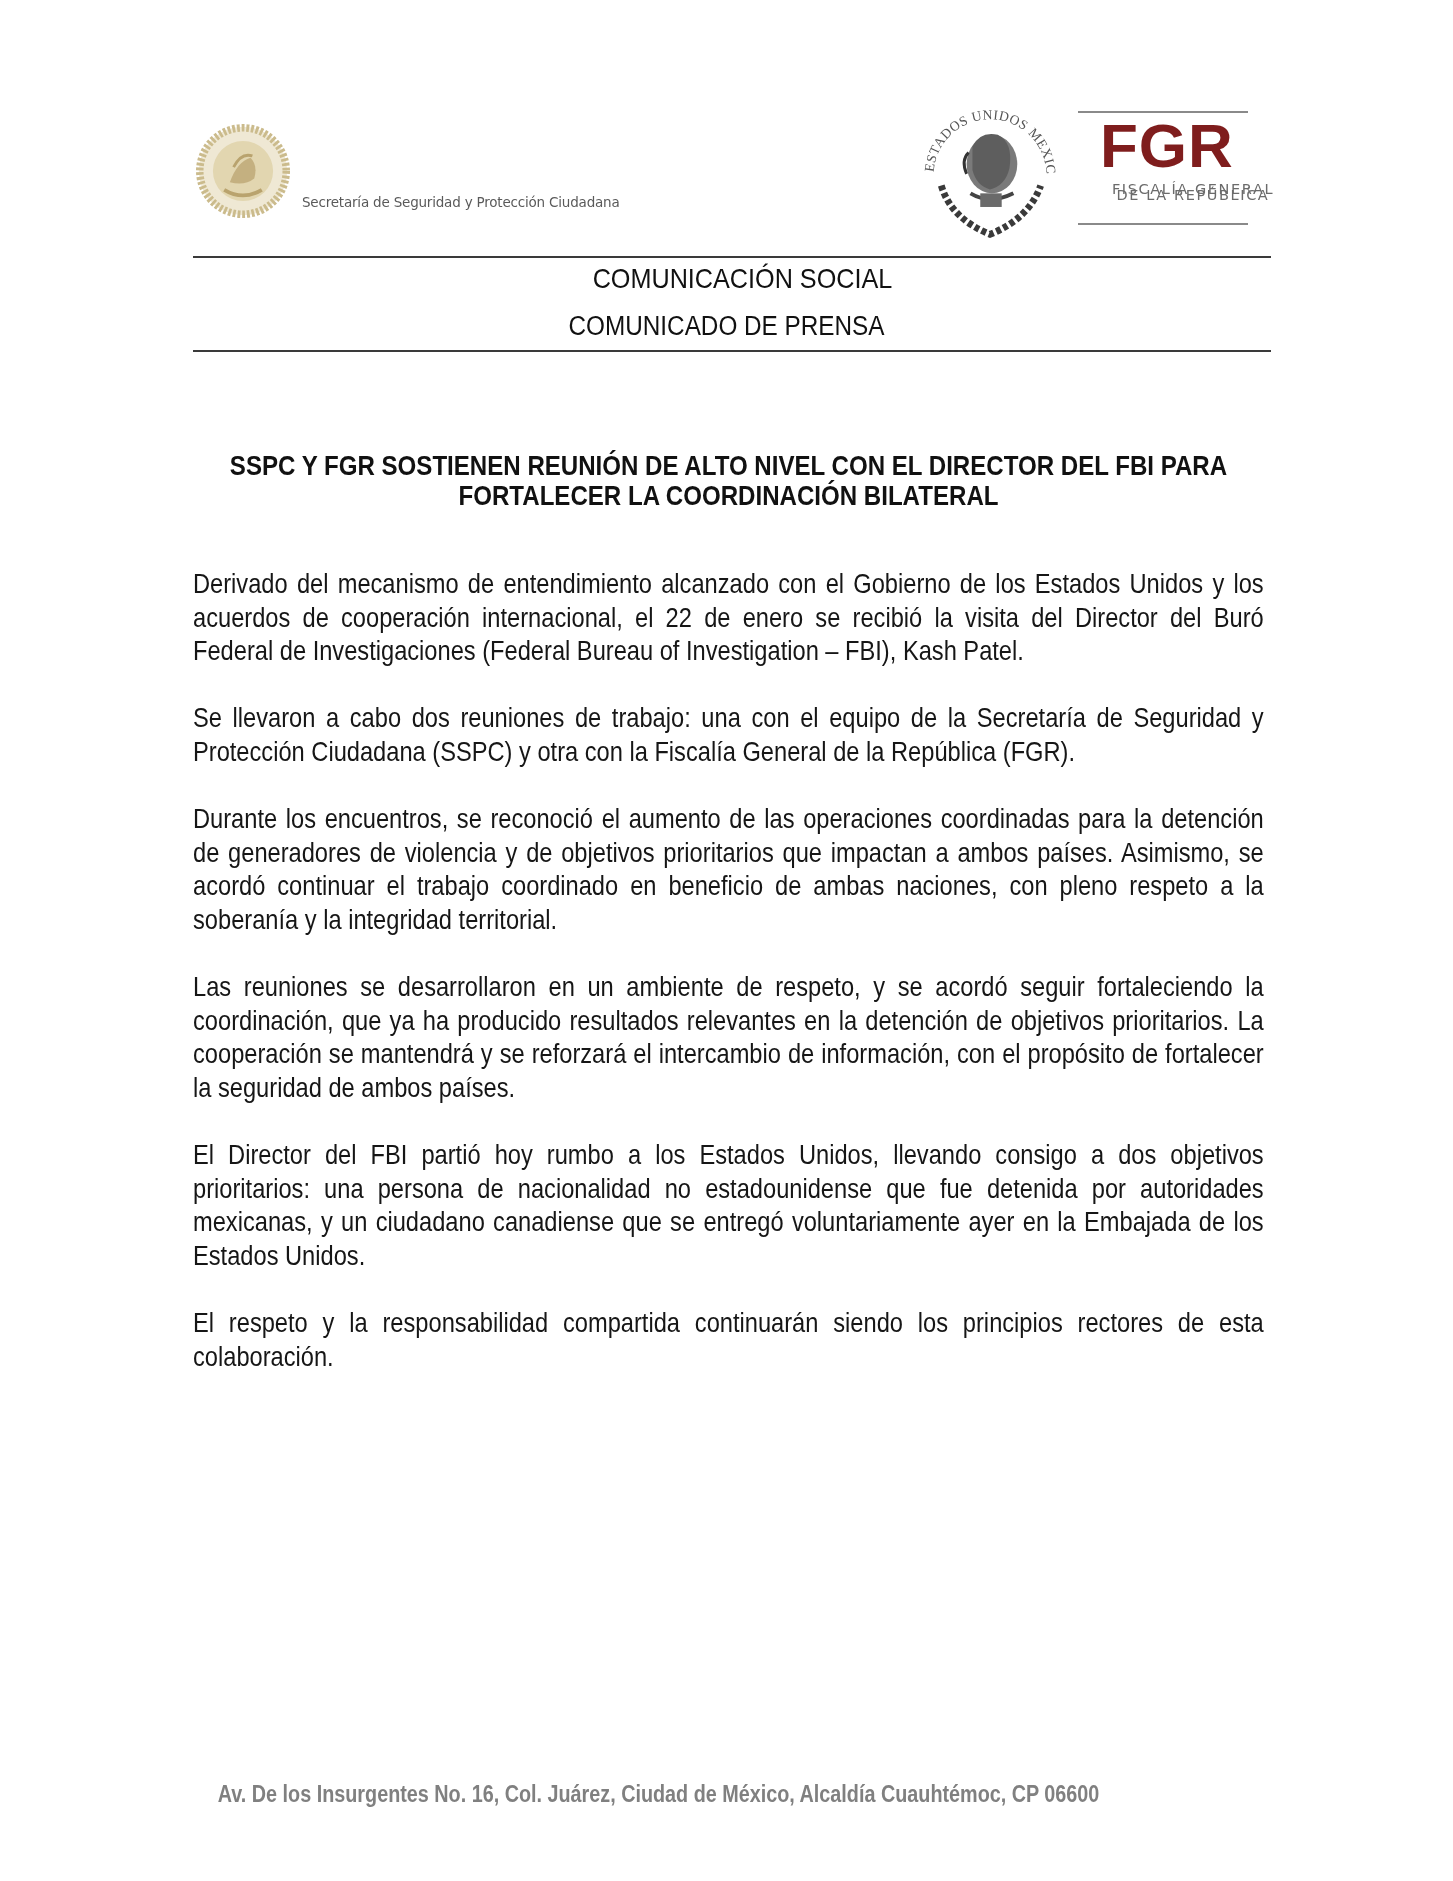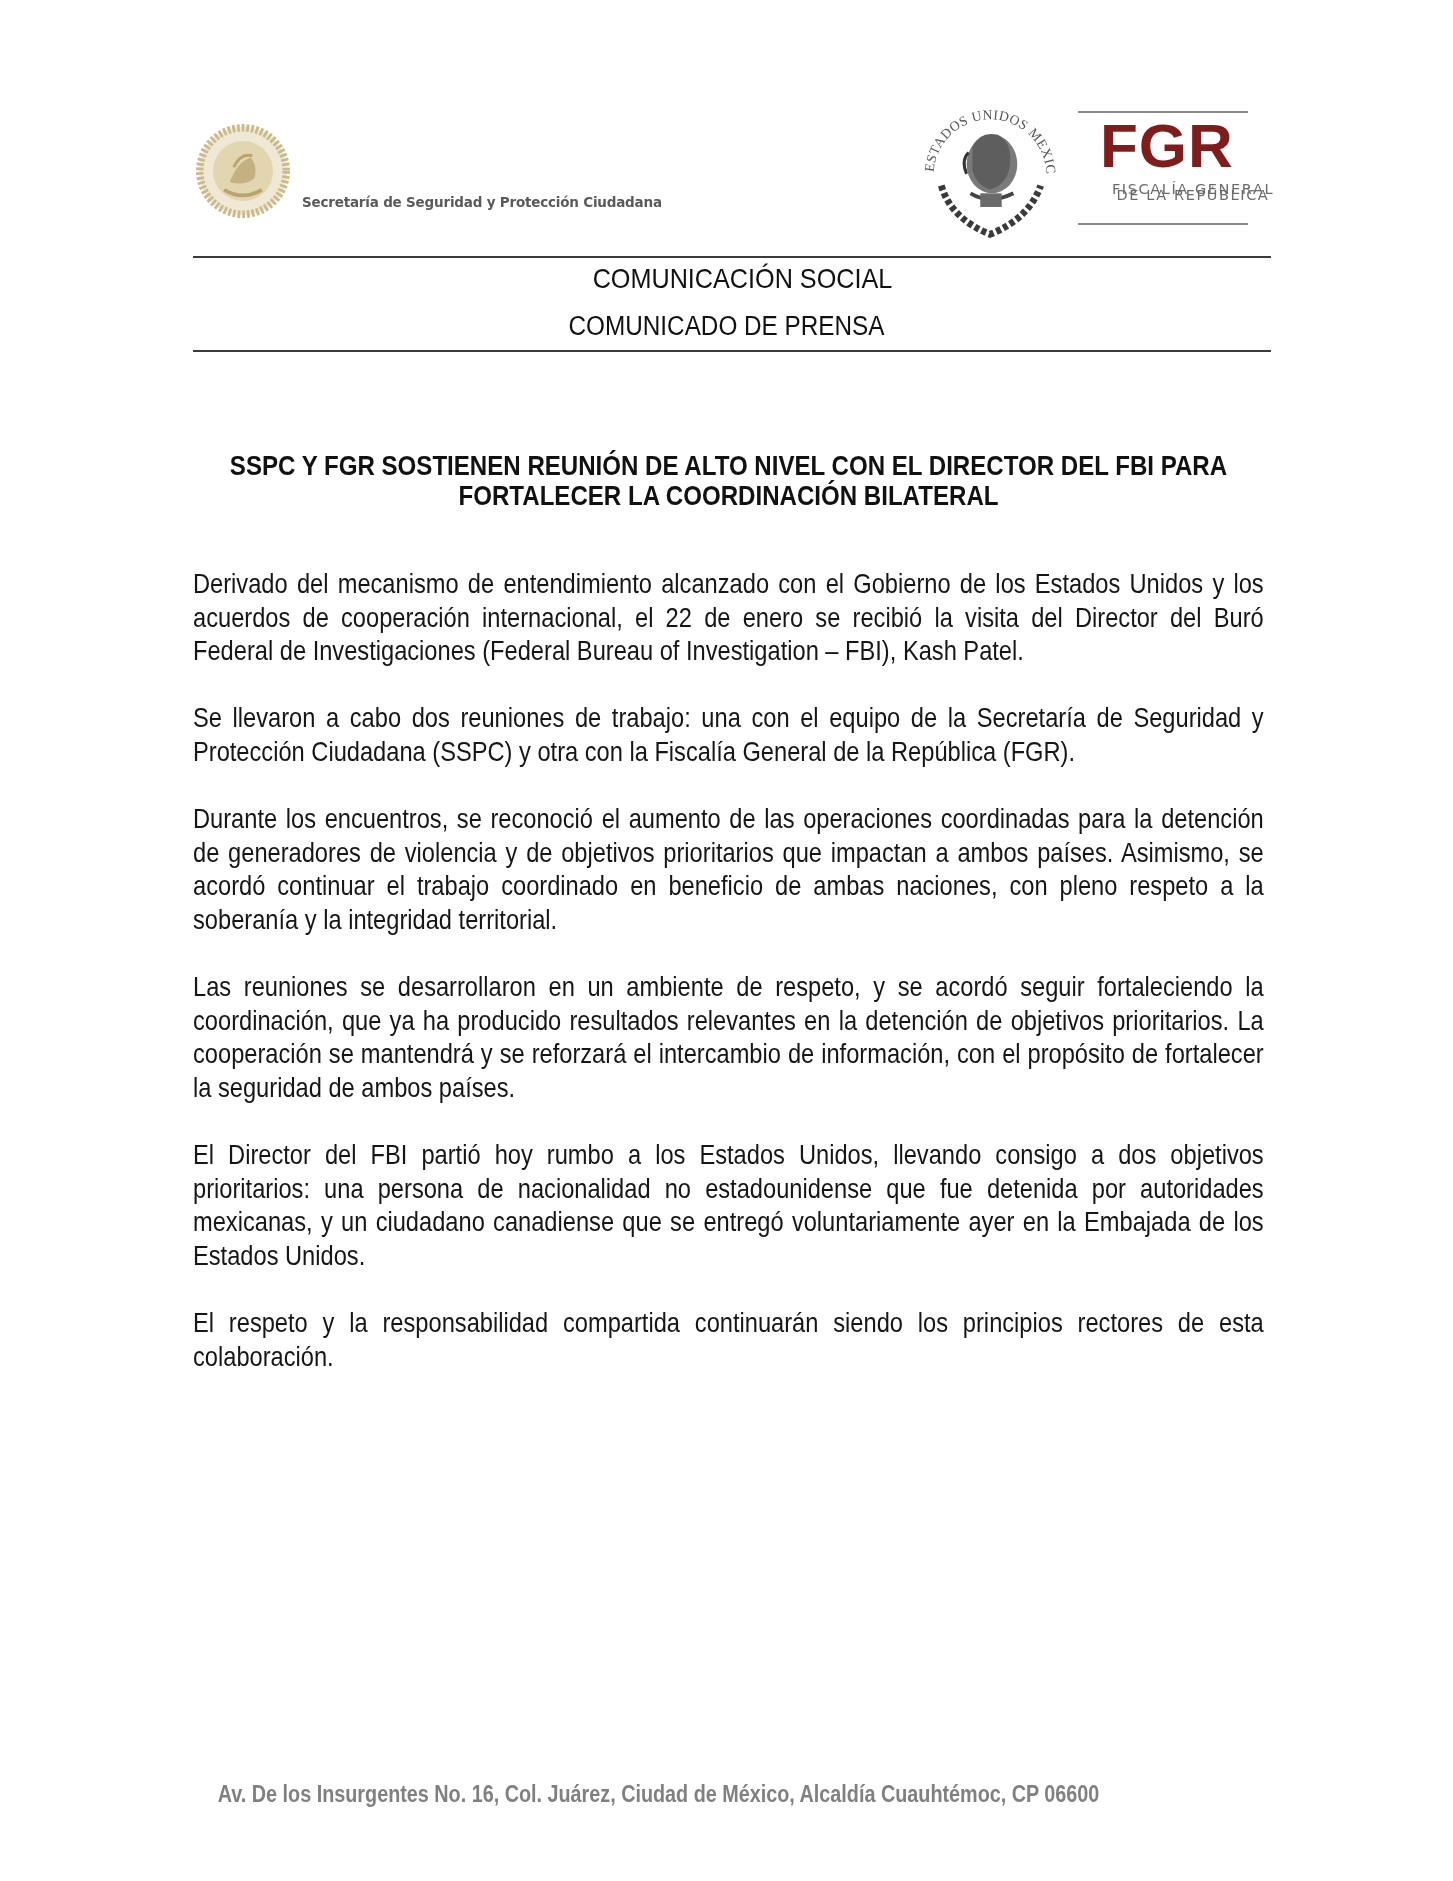--- a/index.html
+++ b/index.html
@@ -2,21 +2,21 @@
 <html><head>
 <meta charset="utf-8">
 <style>
   html, body { margin: 0; padding: 0; background: #ffffff; }
   body { width: 1453px; height: 1881px; position: relative; overflow: hidden; font-family: "Liberation Sans", sans-serif; color: #111111; }
 
   
   .ssp-logo { position: absolute; left: 196px; top: 122px; width: 470px; height: 100px; }
   .seal-gold { position: absolute; left: 0; top: 2px; width: 94px; height: 94px; }
   .ssp-wordmark { position: absolute; left: 104px; top: -8px; font-family: "DejaVu Serif", "Liberation Serif", serif; font-weight: bold; font-size: 66px; color: #6e1a3e; letter-spacing: -1px; line-height: 80px; }
-  .ssp-sub { position: absolute; left: 106px; top: 72px; font-family: "DejaVu Sans", sans-serif; font-weight: bold; font-size: 13.5px; color: #5a5a5a; letter-spacing: -0.2px; white-space: nowrap; }
+  .ssp-sub { position: absolute; left: 106px; top: 72px; font-family: "DejaVu Sans", sans-serif; font-weight: normal; font-size: 13.5px; color: #5a5a5a; letter-spacing: -0.2px; white-space: nowrap; }
 
   .seal-gray { position: absolute; left: 912px; top: 92px; width: 156px; height: 152px; }
 
   .fgr-block { position: absolute; left: 1078px; top: 111px; width: 170px; height: 114px; }
   .fgr-rule { position: absolute; left: 0; width: 170px; height: 2px; background: #8a8a8a; }
   .fgr-rule.top { top: 0; }
   .fgr-rule.bottom { top: 112px; }
   .fgr-mark { position: absolute; left: 22px; top: 4px; font-family: "Liberation Sans", sans-serif; font-weight: bold; font-size: 62px; line-height: 62px; color: #7f1d1d; letter-spacing: 1px; }
   .fgr-line { position: absolute; left: 0; width: 170px; text-align: center; font-family: "DejaVu Sans", sans-serif; font-size: 14.5px; color: #6b6b6b; letter-spacing: 1.6px; white-space: nowrap; margin-left: 30px; }
   .fgr-line.l1 { top: 70px; }

